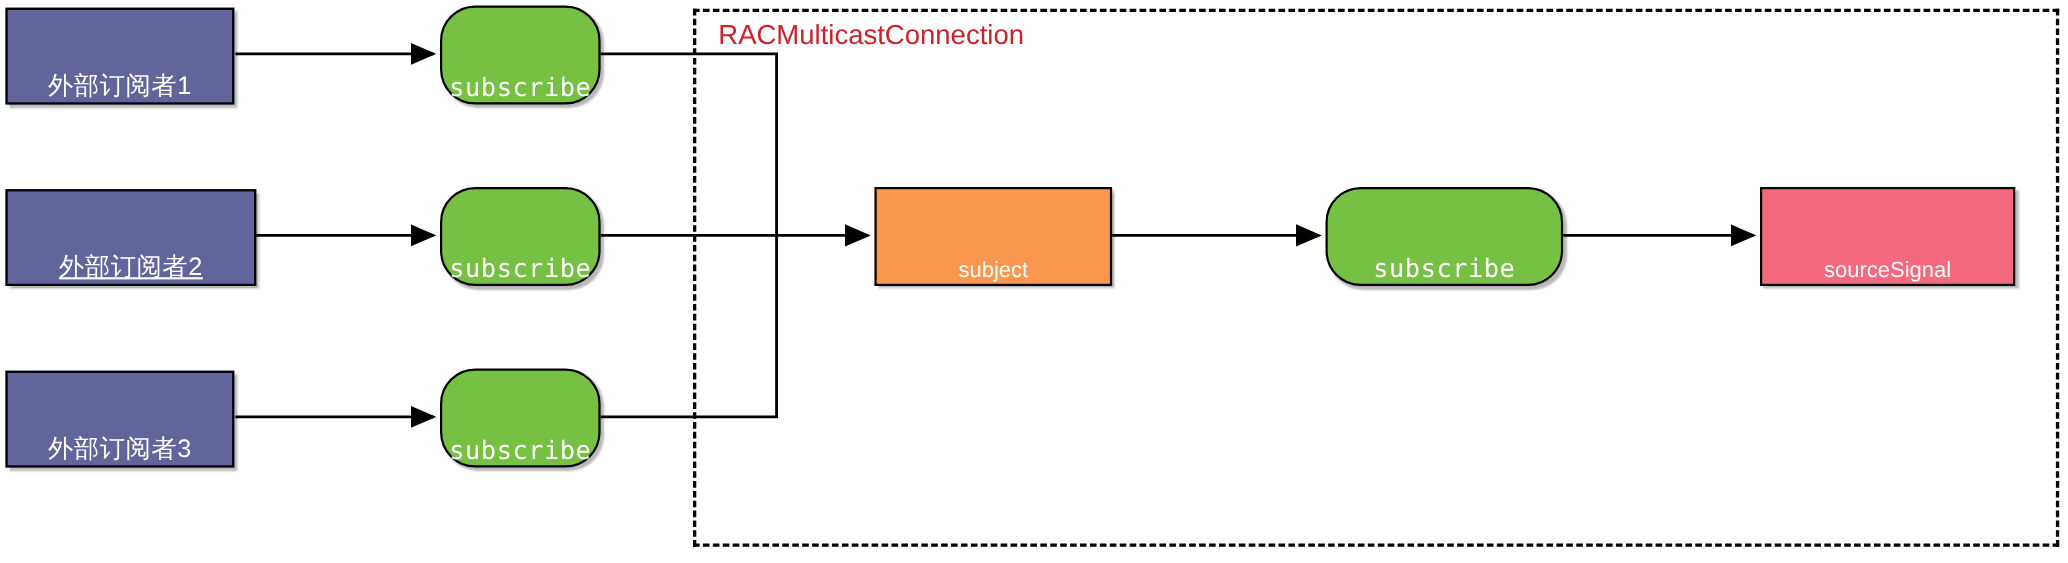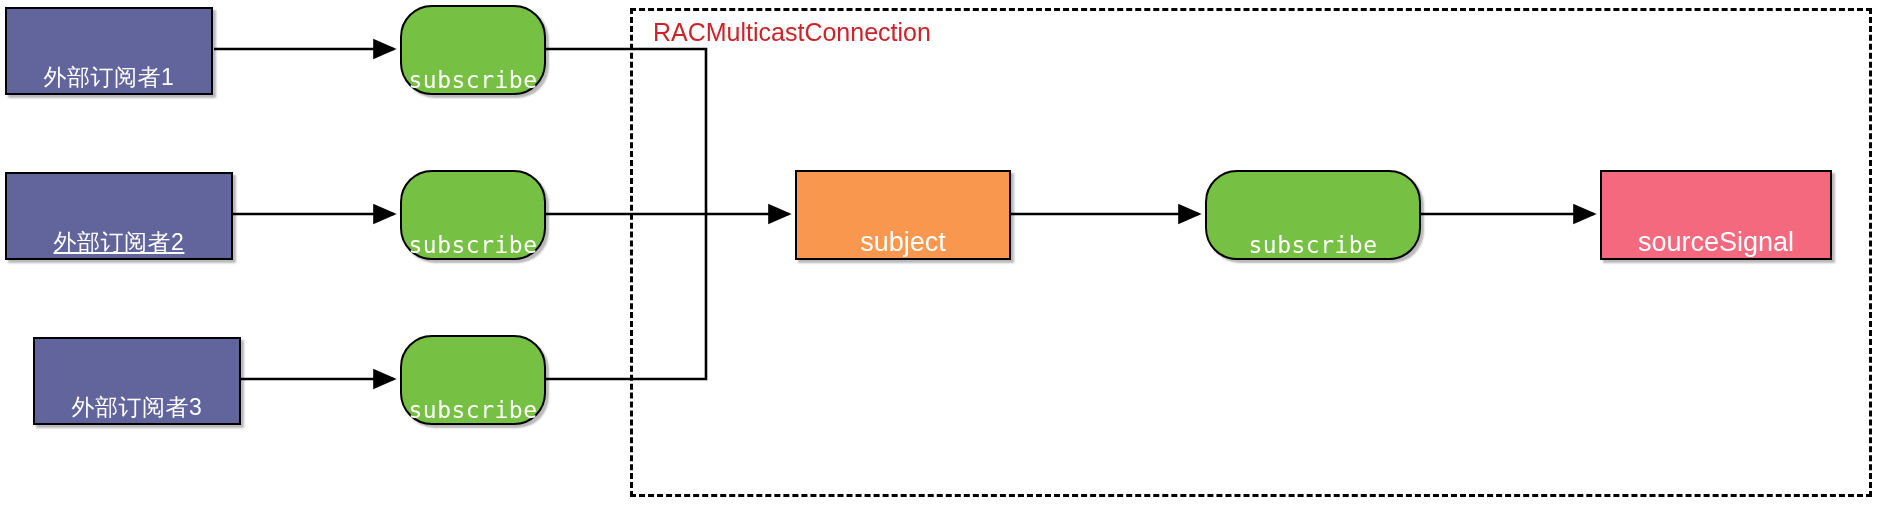--- a/index.html
+++ b/index.html
@@ -47,21 +47,21 @@
     white-space: nowrap;
   }
   .label-mono {
     font-family: "DejaVu Sans Mono", monospace;
     font-size: 23px;
     letter-spacing: 0.5px;
     white-space: nowrap;
   }
   .label-sans {
     font-family: "Liberation Sans", sans-serif;
-    font-size: 27px;
+    font-size: 20px;
     white-space: nowrap;
     margin-top: 32px;
   }
 
   #group-box {
     position: absolute;
     box-sizing: border-box;
     border: 3px dashed #000000;
     background: transparent;
   }
@@ -112,21 +112,21 @@
       <line x1="1421" y1="214" x2="1594" y2="214" stroke="#000000" stroke-width="2.6" marker-end="url(#arrow)"></line>
     </g>
   </svg>
 
   <div class="node node-purple" style="left:5px; top:7px; width:208px; height:88px;">
     <span class="label-cjk">外部订阅者1</span>
   </div>
   <div class="node node-purple" style="left:5px; top:172px; width:228px; height:88px;text-decoration:underline;">
     <span class="label-cjk">外部订阅者2</span>
   </div>
-  <div class="node node-purple" style="left:5px; top:337px; width:208px; height:88px;margin-left:28px;">
+  <div class="node node-purple" style="left:5px; top:337px; width:208px; height:88px;">
     <span class="label-cjk">外部订阅者3</span>
   </div>
 
   <div class="node node-green" style="left:400px; top:5px; width:146px; height:90px;">
     <span class="label-mono">subscribe</span>
   </div>
   <div class="node node-green" style="left:400px; top:170px; width:146px; height:90px;">
     <span class="label-mono">subscribe</span>
   </div>
   <div class="node node-green" style="left:400px; top:335px; width:146px; height:90px;">

